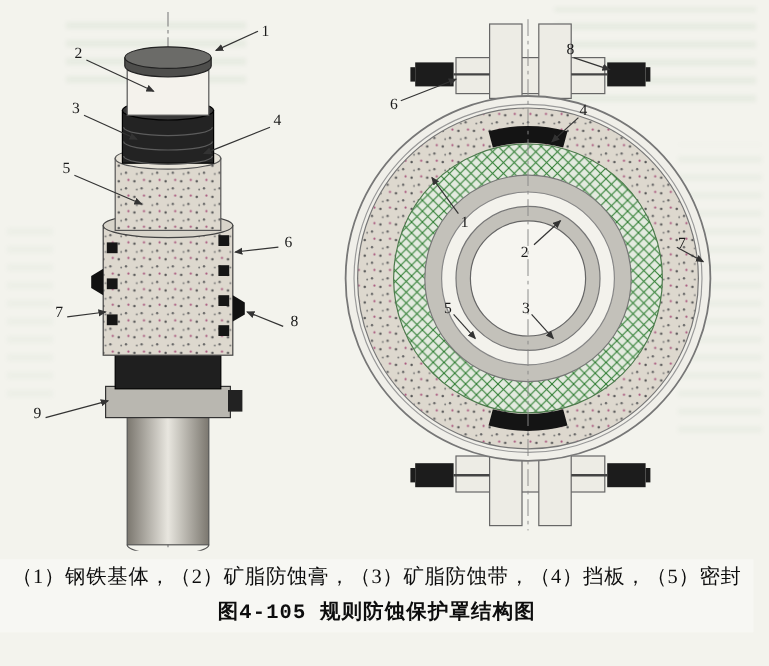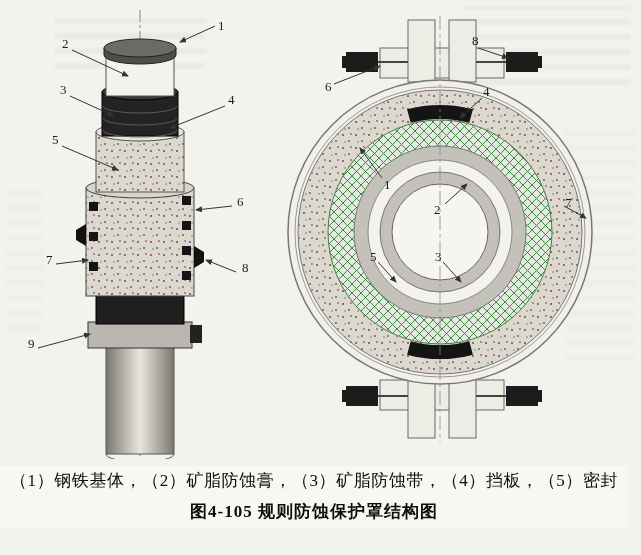--- a/index.html
+++ b/index.html
@@ -24,21 +24,21 @@
   .right-svg{left:262px;top:14px;}
   .caption{
     position:absolute;left:0;top:466px;width:628px;padding:0 10px;box-sizing:border-box;
     font-size:17px;color:#0d0d0d;background:rgba(250,250,246,.6);
   }
   .cap-line{
     text-align:justify;text-align-last:justify;line-height:29px;white-space:nowrap;
     letter-spacing:.5px;
   }
   .cap-title{
-    text-align:center;font-weight:bold;line-height:30px;margin-top:2px;letter-spacing:1px;
+    text-align:center;font-weight:bold;line-height:30px;margin-top:2px;letter-spacing:1px;font-family:Liberation Mono, monospace;
   }
   svg text{font-family:"Liberation Serif","DejaVu Serif",serif;font-size:13px;fill:#1a1a1a;}
 </style>
 </head>
 <body>
 
 <div class="page">
 
   <div class="bleed b1"></div>
   <div class="bleed b2"></div>

